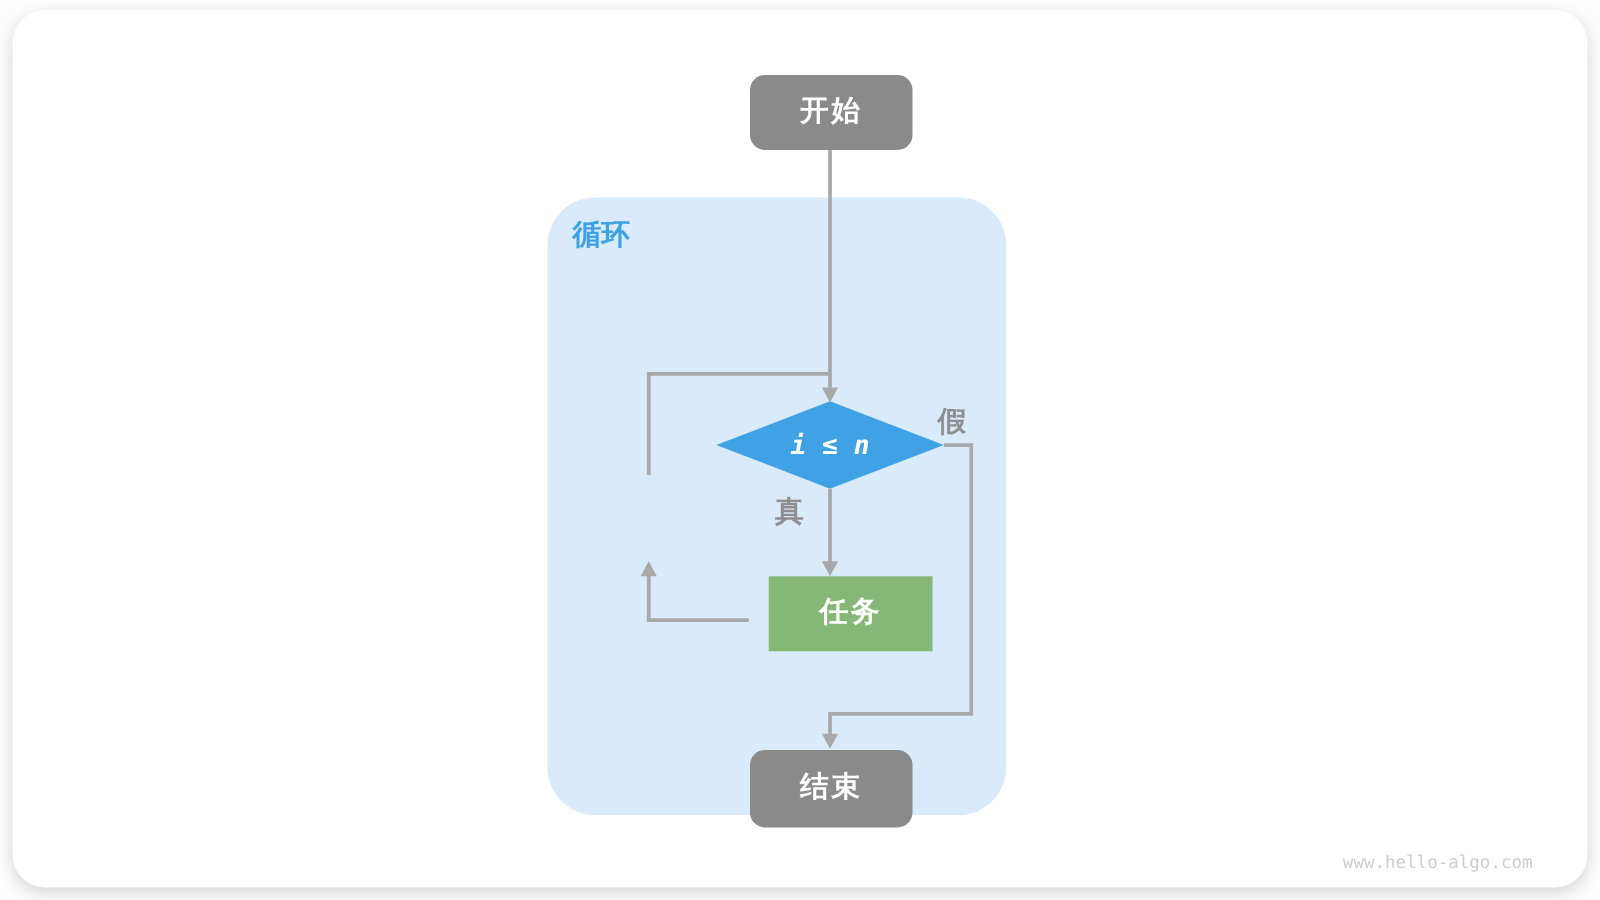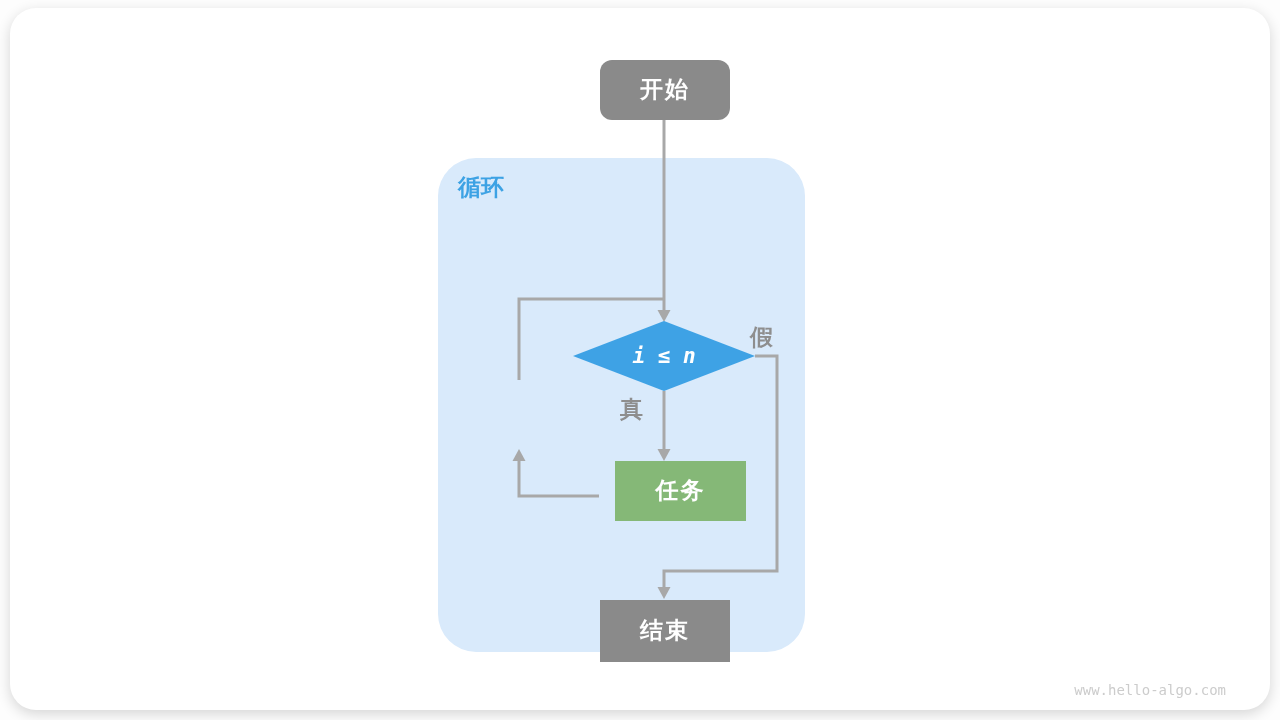--- a/index.html
+++ b/index.html
@@ -63,21 +63,21 @@
   .node .code {
     font-family: "DejaVu Sans Mono", "Liberation Mono", monospace;
     font-size: 20px;
     font-weight: bold;
     letter-spacing: 0px;
   }
   .node-start { left: 590px; top: 52px;  width: 130px; height: 60px; background: #8a8a8a; border-radius: 12px; text-align: right; }
   .node-init  { left: 588px; top: 175px; width: 135px; height: 67px; background: #3ea2e5; }
   .node-update{ left: 443px; top: 372px; width: 133px; height: 68px; background: #3ea2e5; }
   .node-task  { left: 589px; top: 453px; width: 131px; height: 60px; background: #85b877; margin-left: 16px; }
-  .node-end   { left: 590px; top: 592px; width: 130px; height: 62px; background: #8a8a8a; border-radius: 0; }
+  .node-end   { left: 590px; top: 592px; width: 130px; height: 62px; background: #8a8a8a; border-radius: 12px; }
 
   
   .diamond-wrap {
     position: absolute;
     left: 563px; top: 313px;
     width: 182px; height: 70px;
     z-index: 3;
   }
   .diamond-wrap svg { position: absolute; inset: 0; }
   .diamond-label {

